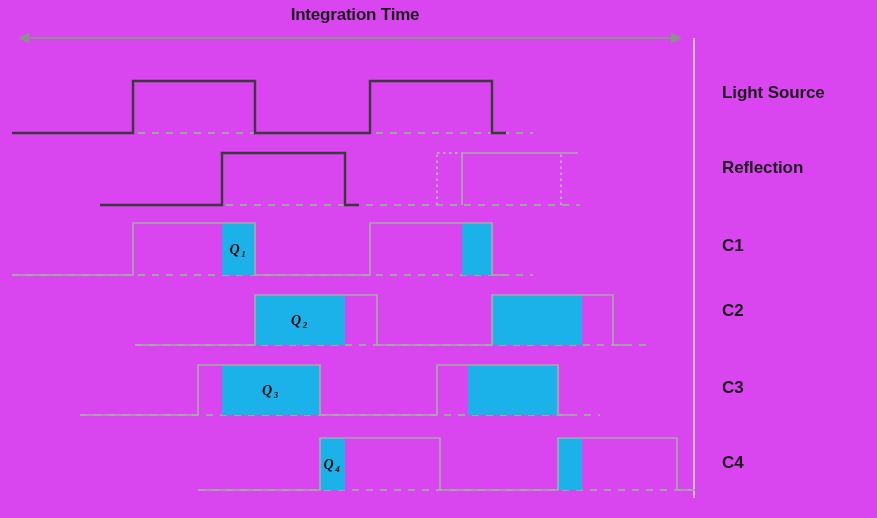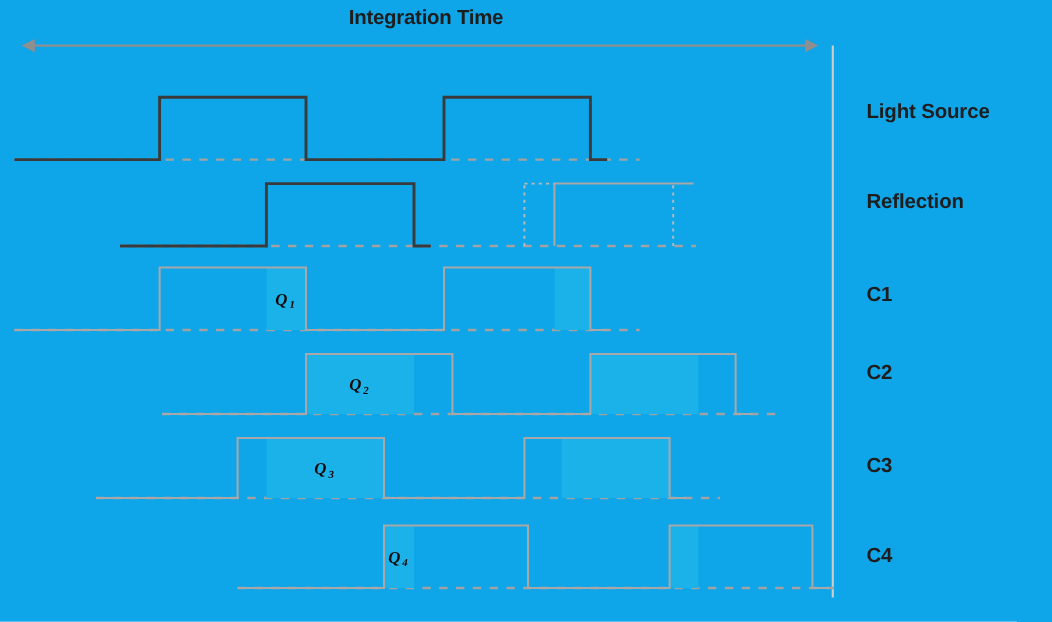--- a/index.html
+++ b/index.html
@@ -12,21 +12,21 @@
     width: 877px;
     height: 518px;
     font-family: "Liberation Sans", sans-serif;
     overflow: hidden;
     position: relative;
   }
   #diagram-root {
     position: relative;
     width: 877px;
     height: 518px;
-    background: #0ea5e9;
+    background: #d946ef;
   }
   svg.timing-svg {
     position: absolute;
     top: 0;
     left: 0;
     width: 877px;
     height: 518px;
     display: block;
   }
   .title-text {

